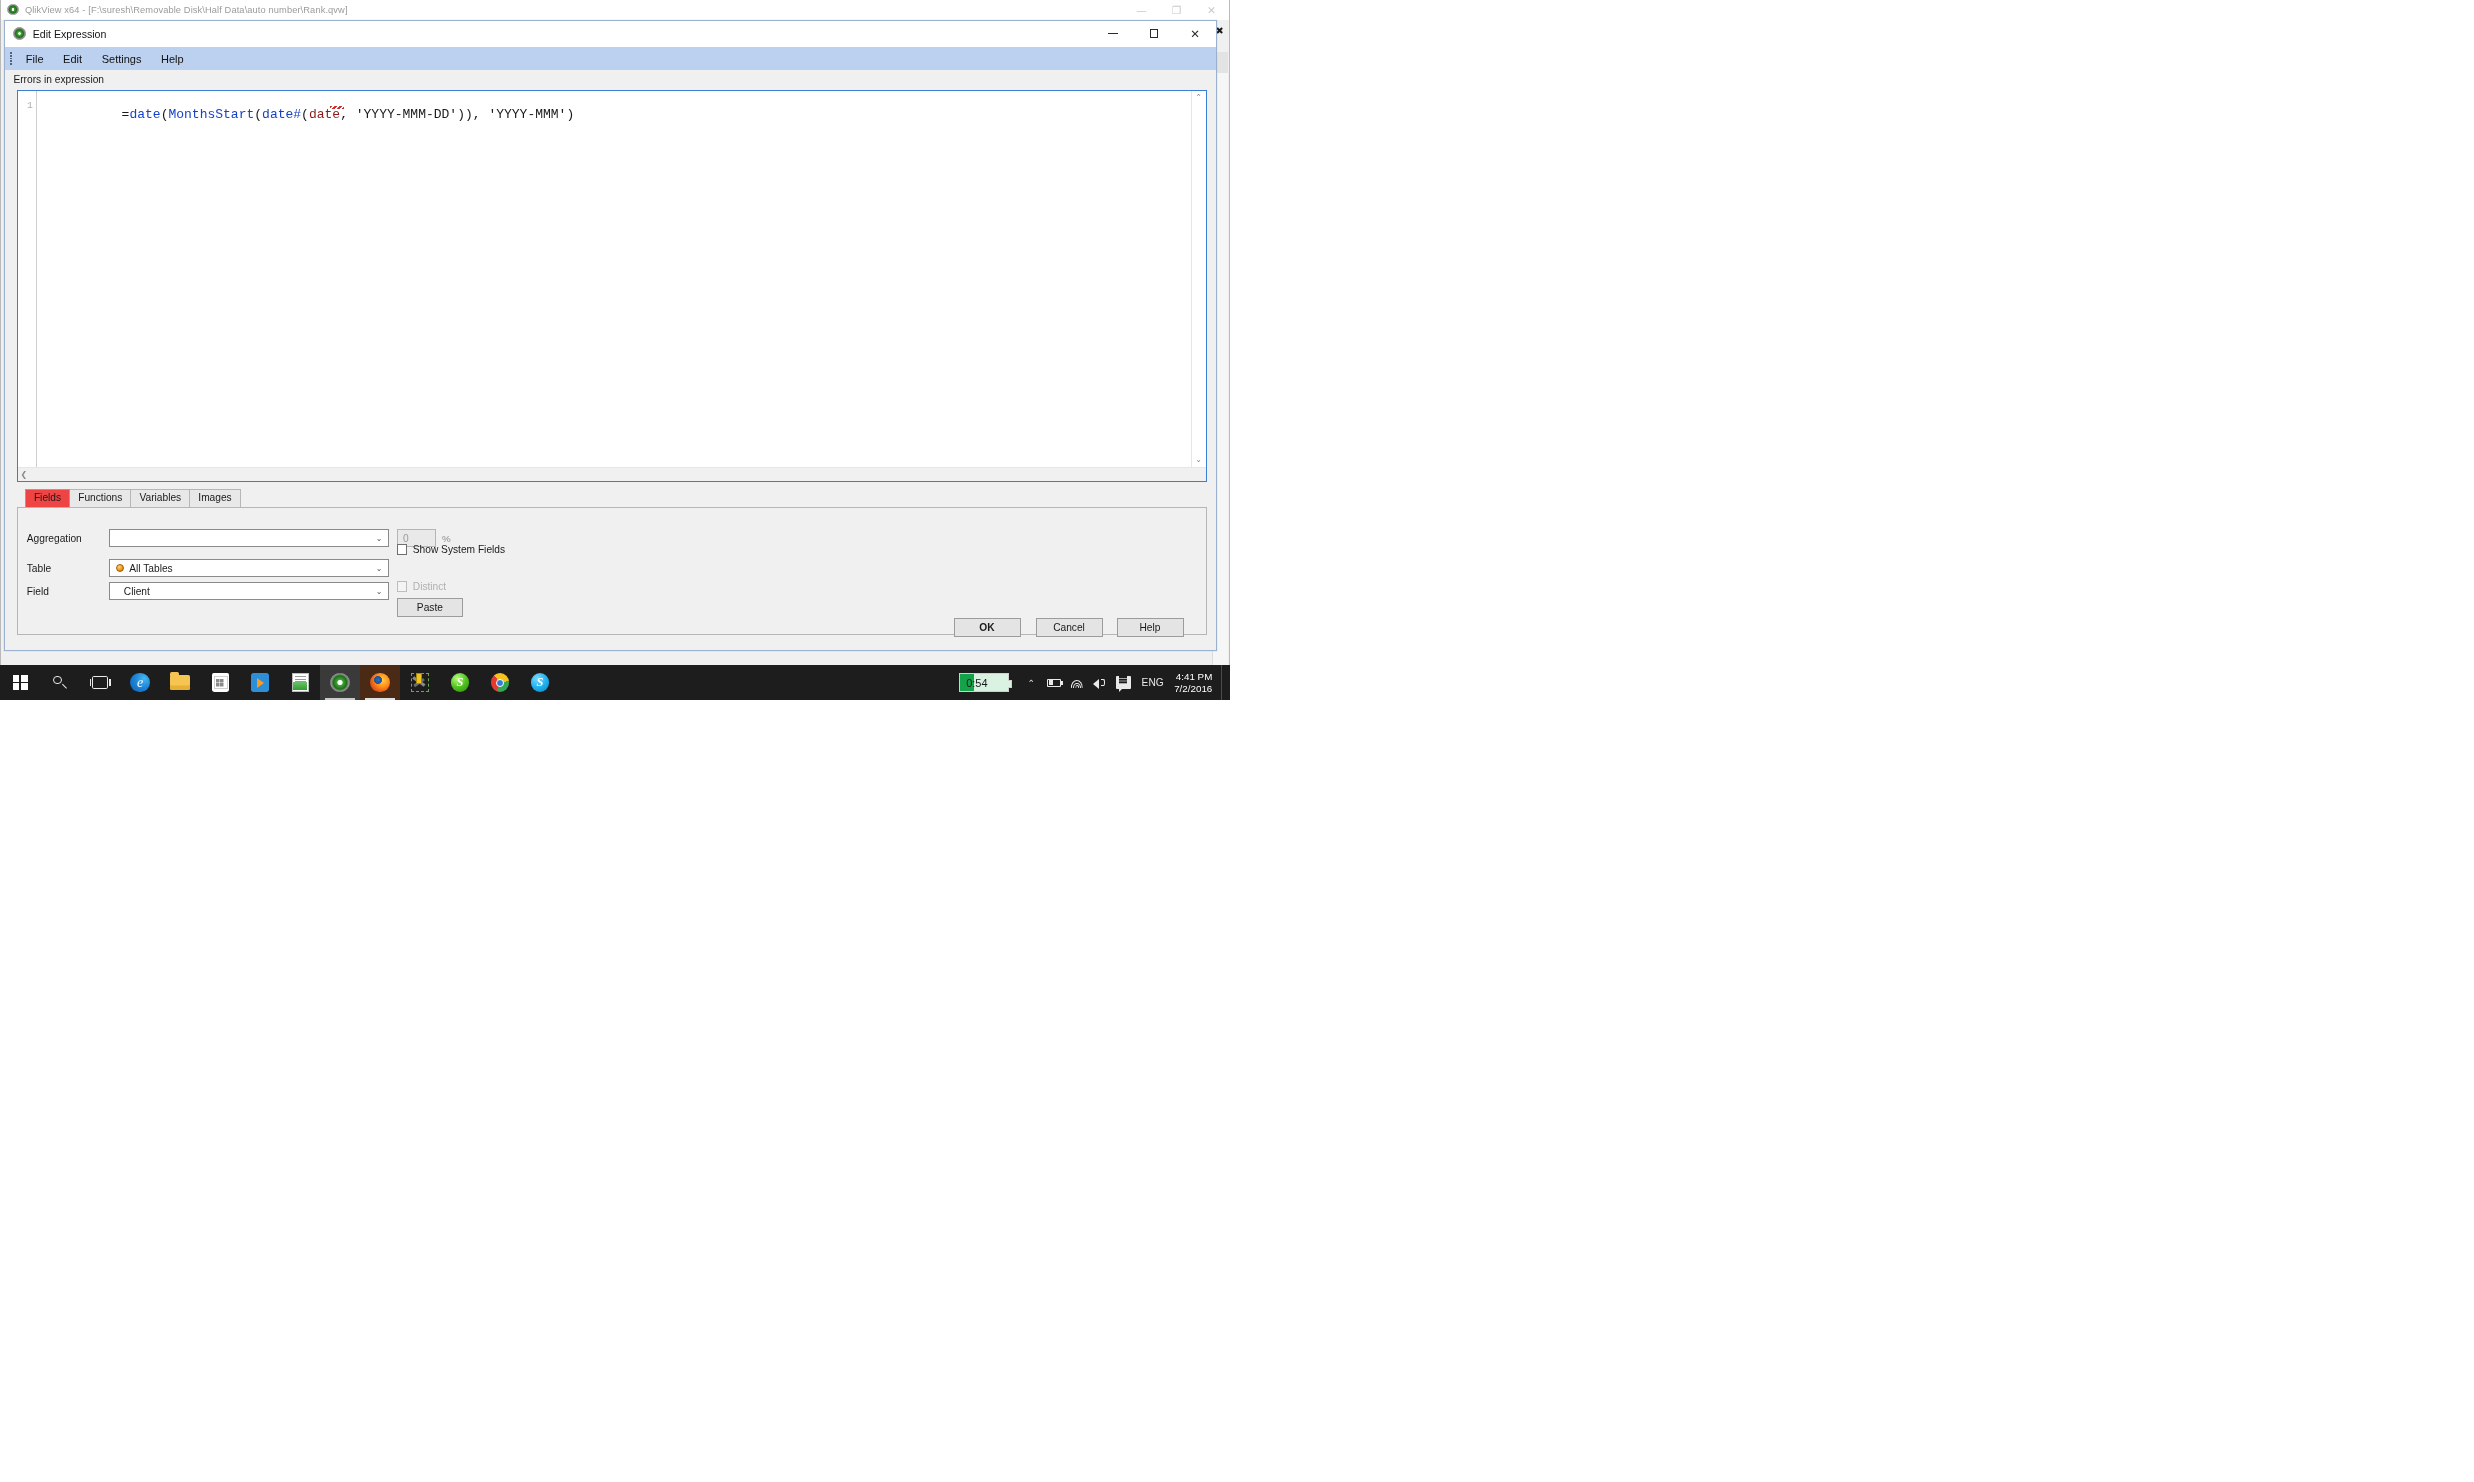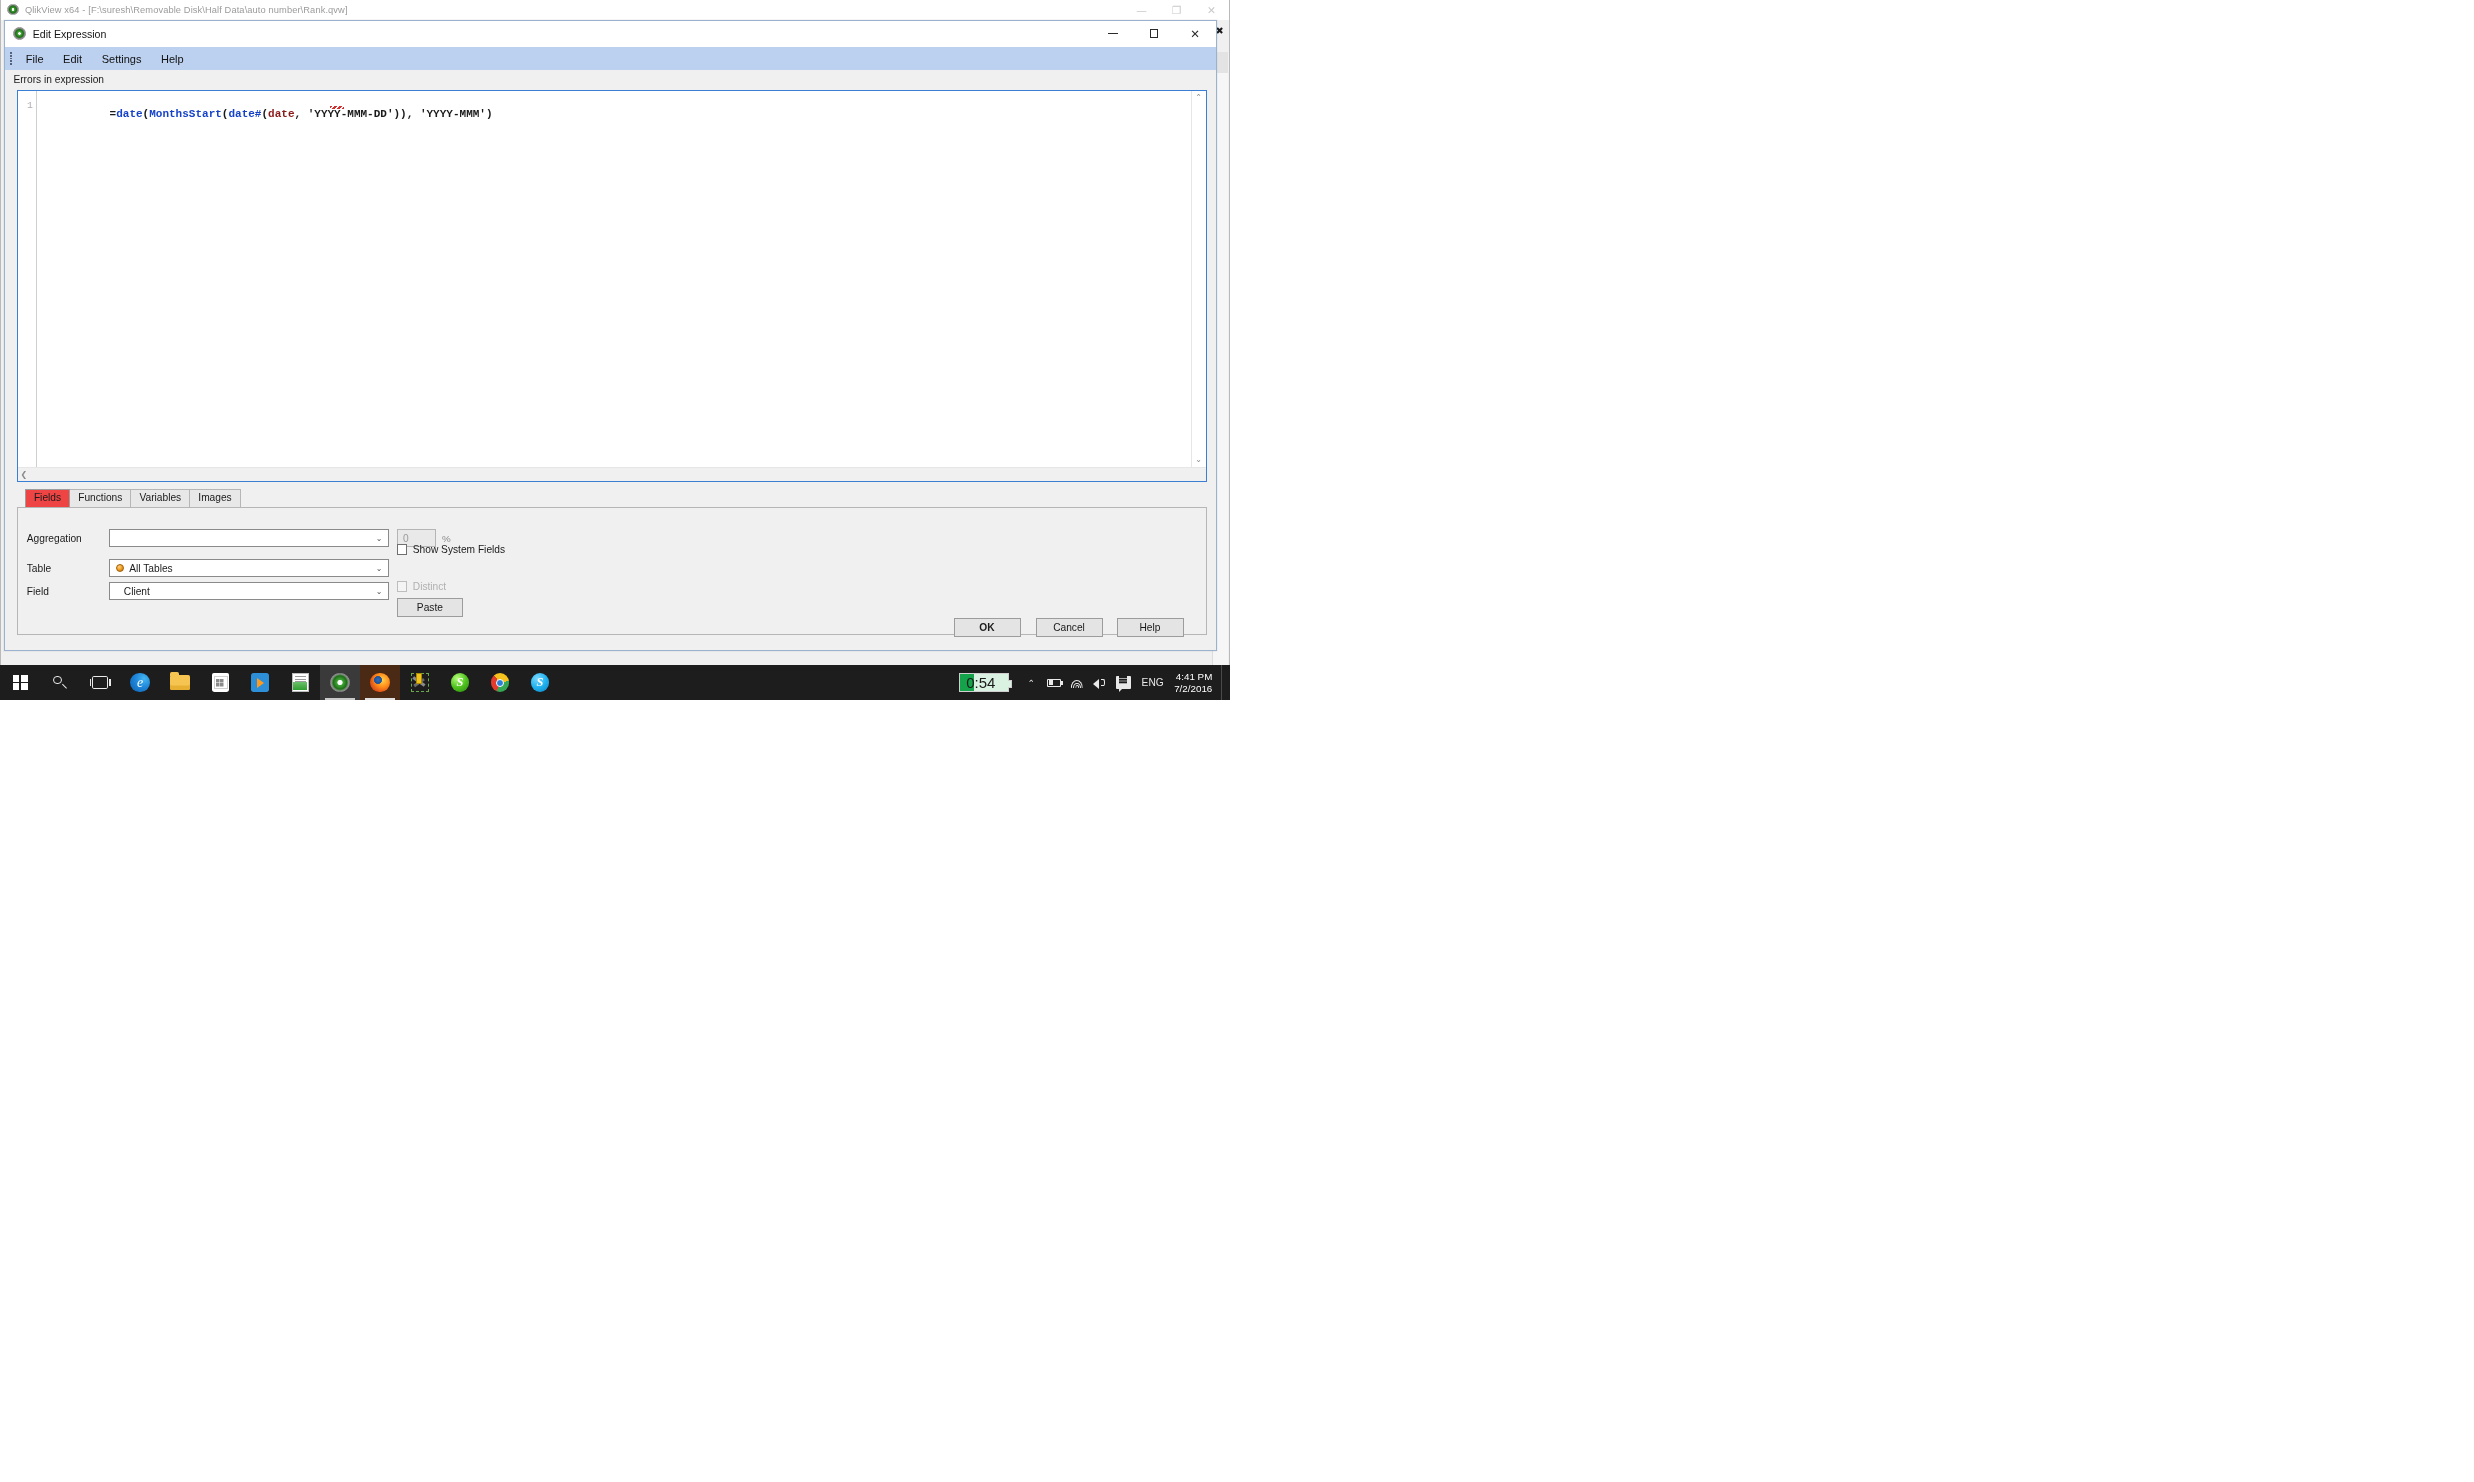--- a/index.html
+++ b/index.html
@@ -121,21 +121,21 @@
     display: flex; flex-direction: column;
   }
   #editor-row { flex: 1; display: flex; min-height: 0; }
   #gutter {
     width: 19.5px; background: #ffffff; border-right: 0.9px solid #cfcfcf;
     padding-top: 4.4px; text-align: right; padding-right: 3.5px; flex: 0 0 auto;
   }
   #gutter span { font-size: 9.8px; color: #b0b0b0; font-family: "Liberation Mono", monospace; }
   #code {
     flex: 1; padding: 4.4px 0 0 6.2px; font-family: "Liberation Mono", monospace;
-    font-size: 11px; line-height: 13.3px; white-space: pre; overflow: hidden; position: relative; font-weight: bold;
+    font-size: 13px; line-height: 13.3px; white-space: pre; overflow: hidden; position: relative;
   }
   .t-eq    { color: #1a1a1a; }
   .t-fn    { color: #1642c8; }
   .t-paren { color: #1a1a1a; }
   .t-arg   { color: #8b1a1a; }
   .t-str   { color: #1a1a1a; }
   #squiggle {
     position: absolute; left: 293px; top: 15px; width: 14px; height: 3.5px;
     background: repeating-linear-gradient(135deg, #d03030 0 1.8px, transparent 1.8px 3.5px);
   }
@@ -277,21 +277,21 @@
   .ic-chrome i { width:8px; height:8px; border-radius:50%; background:#2b7fd6; border:1.3px solid #ffffff; }
   .ic-skype { width:18.6px; height:18.6px; border-radius:50%; background:radial-gradient(circle at 35% 28%, #79d8ff 0%, #21b2ef 50%, #0a82c4 100%); display:flex; align-items:center; justify-content:center; }
   .ic-skype i { color:#ffffff; font-size:12.4px; font-weight:bold; font-family:"Liberation Serif", serif; font-style:italic; }
 
   #taskbar-right { margin-left: auto; display: flex; align-items: center; height: 35px; padding-right: 3.5px; }
   #battery-widget {
     height: 18.6px; min-width: 50px; background: #d9f2e2; border: 0.9px solid #cfcfcf;
     display: flex; align-items: center; position: relative; margin-right: 10.6px;
   }
   #battery-widget .fill { position:absolute; left:0; top:0; bottom:0; width:14px; background:#14a34a; }
-  #battery-widget .txt { position:relative; font-size:15px; color:#1a1a1a; padding-left:6.2px; font-family:"Liberation Sans", sans-serif; }
+  #battery-widget .txt { position:relative; font-size:11px; color:#1a1a1a; padding-left:6.2px; font-family:"Liberation Sans", sans-serif; }
   #battery-widget .nub { position:absolute; right:-3.5px; top:5.3px; width:3.5px; height:8px; background:#d9f2e2; border:0.9px solid #cfcfcf; border-left:none; }
   .tray-ic { width: 23px; height: 35px; display:flex; align-items:center; justify-content:center; color:#e9e9e9; }
   .tray-ic .chevup { font-size: 8.9px; font-family:"DejaVu Sans", sans-serif; }
   .ic-battery { width:14px; height:8px; border:1.2px solid #e9e9e9; border-radius:0.9px; position:relative; }
   .ic-battery::after{ content:""; position:absolute; right:-2.7px; top:1.8px; width:1.8px; height:3.5px; background:#e9e9e9; }
   .ic-battery i { position:absolute; left:0.9px; top:0.9px; bottom:0.9px; width:4.4px; background:#e9e9e9; }
   .ic-wifi { width:14px; height:10.6px; position:relative; }
   .ic-wifi i { position:absolute; bottom:0; left:50%; transform:translateX(-50%); border:1.2px solid #e9e9e9;
       border-bottom:none; border-radius:50% 50% 0 0 / 100% 100% 0 0; }
   .ic-wifi i:nth-child(1){ width:3.5px; height:2.7px; }

